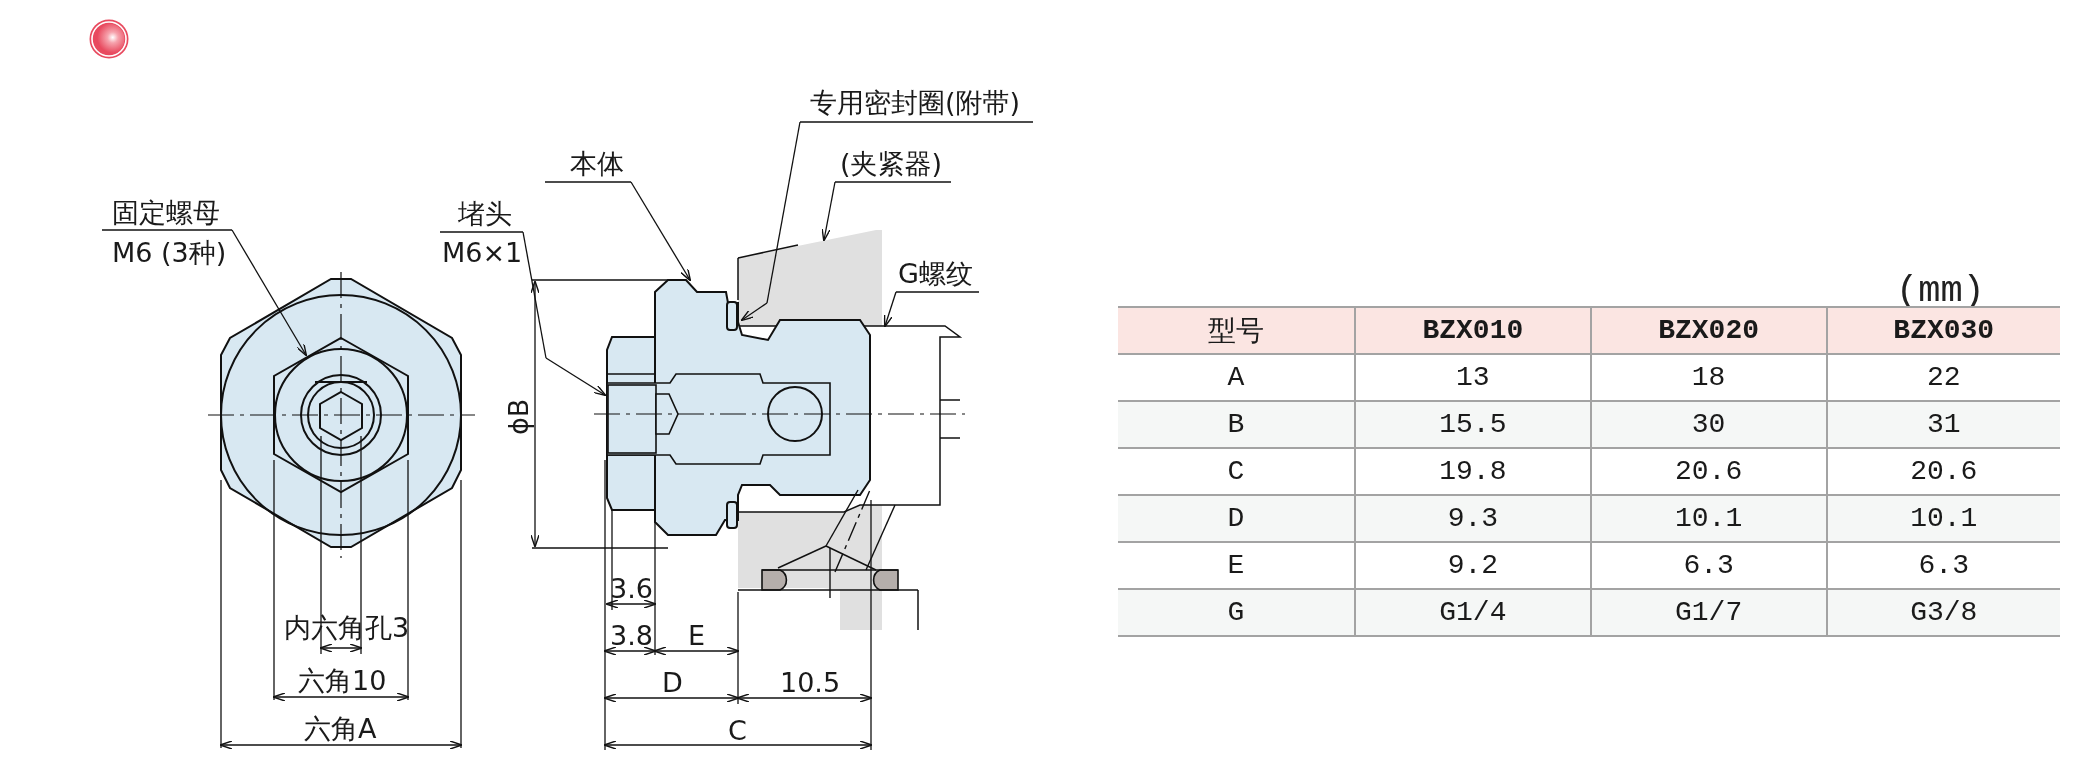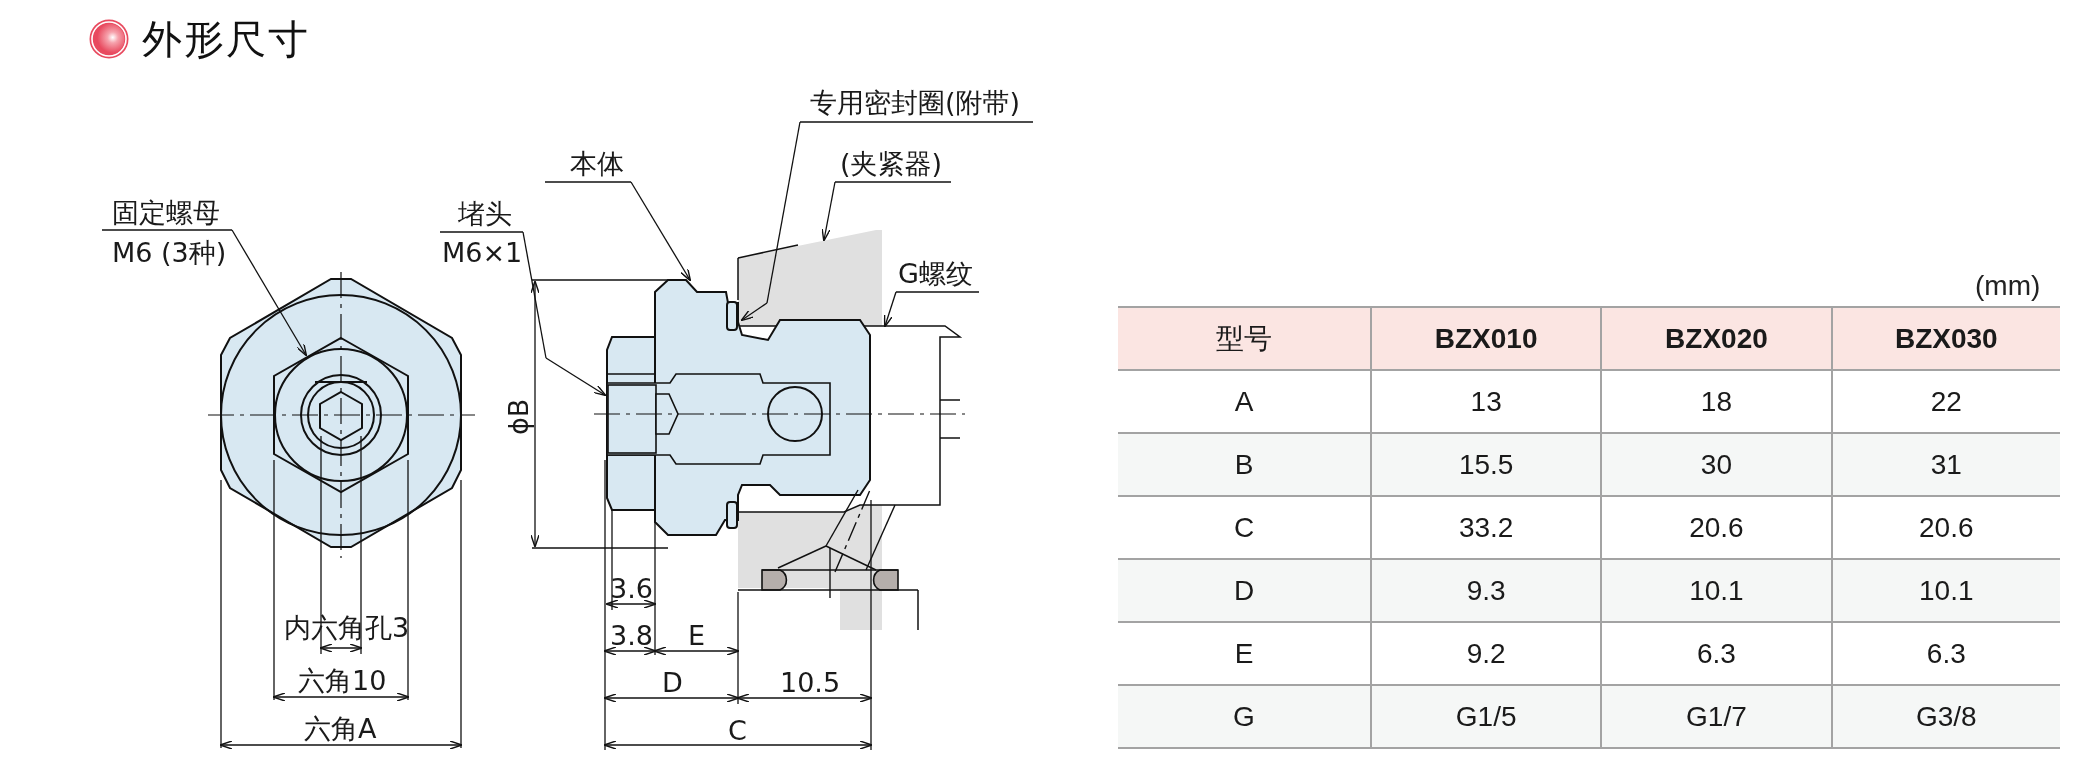--- a/index.html
+++ b/index.html
@@ -3,25 +3,25 @@
 <meta charset="utf-8">
 <style>
   html, body { margin: 0; padding: 0; background: #ffffff; }
   body { width: 2074px; height: 780px; position: relative; overflow: hidden;
          font-family: "DejaVu Sans", "Liberation Sans", sans-serif; color: #1a1a1a; }
   .title { position: absolute; left: 88px; top: 12px; height: 54px; display: flex; align-items: center; }
   .title .bullet { width: 42px; height: 42px; margin-right: 12px; }
   .title .text { font-size: 40px; letter-spacing: 2px; color: #111; }
   #drawing { position: absolute; left: 0; top: 0; }
   .dtext { font-family: "DejaVu Sans", "Liberation Sans", sans-serif; font-size: 27px; fill: #1a1a1a; }
-  .unit { position: absolute; left: 1975px; top: 270px; font-size: 28px; font-family: Liberation Sans, sans-serif; color: #222; }
+  .unit { position: absolute; left: 1896px; top: 270px; font-size: 37px; font-family: Liberation Mono, monospace; color: #222; }
   table.spec { position: absolute; left: 1118px; top: 306px; width: 942px; border-collapse: collapse;
                font-family: "Liberation Sans", "DejaVu Sans", sans-serif; font-size: 28px; }
-  table.spec td, table.spec th { height: 45px; text-align: center; border-top: 2px solid #a3a3a3; padding: 8px;
-                                 border-left: 2px solid #a3a3a3; font-weight: normal; }
+  table.spec td, table.spec th { height: 45px; text-align: center; border-top: 2px solid #a3a3a3; padding: 0;
+                                 border-left: 2px solid #a3a3a3; font-weight: normal; font-family: Liberation Mono, monospace; }
   table.spec tr td:first-child, table.spec tr th:first-child { border-left: none; width: 236px; }
   table.spec tr:last-child td { border-bottom: 2px solid #a3a3a3; }
   table.spec thead th { background: #fbe5e2; }
   table.spec thead th.model { font-weight: bold; }
   table.spec tbody tr:nth-child(even) td { background: #f5f7f6; }
   table.spec tbody tr:nth-child(odd) td { background: #ffffff; }
 </style>
 </head>
 <body>
 
@@ -31,21 +31,20 @@
       <radialGradient id="bg1" cx="0.62" cy="0.45" r="0.5">
         <stop offset="0" stop-color="#ffffff"></stop>
         <stop offset="0.35" stop-color="#f6a3ad"></stop>
         <stop offset="1" stop-color="#e84a5f"></stop>
       </radialGradient>
     </defs>
     <circle cx="21" cy="21" r="19.5" fill="#e84a5f"></circle>
     <circle cx="21" cy="21" r="17" fill="none" stroke="#ffffff" stroke-width="1.6"></circle>
     <circle cx="21" cy="21" r="15.5" fill="url(#bg1)"></circle>
   </svg>
-  <span class="text">外形尺寸</span>
 </div>
 
 <svg id="drawing" width="1080" height="780" viewBox="0 0 1080 780">
   <defs>
     <marker id="arr" viewBox="0 0 12 8" refX="11" refY="4" markerWidth="12" markerHeight="8" orient="auto-start-reverse" markerUnits="userSpaceOnUse">
       <path d="M0,0 L12,4 L0,8" fill="none" stroke="#111" stroke-width="1.4"></path>
     </marker>
   </defs>
 
   <g stroke="#111" stroke-width="2" fill="none">
@@ -213,36 +212,36 @@
       <td>22</td>
     </tr>
     <tr>
       <td>B</td>
       <td>15.5</td>
       <td>30</td>
       <td>31</td>
     </tr>
     <tr>
       <td>C</td>
-      <td>33.2</td>
+      <td>19.8</td>
       <td>20.6</td>
       <td>20.6</td>
     </tr>
     <tr>
       <td>D</td>
       <td>9.3</td>
       <td>10.1</td>
       <td>10.1</td>
     </tr>
     <tr>
       <td>E</td>
       <td>9.2</td>
       <td>6.3</td>
       <td>6.3</td>
     </tr>
     <tr>
       <td>G</td>
-      <td>G1/5</td>
+      <td>G1/4</td>
       <td>G1/7</td>
       <td>G3/8</td>
     </tr>
   </tbody>
 </table>
 
 </body></html>

